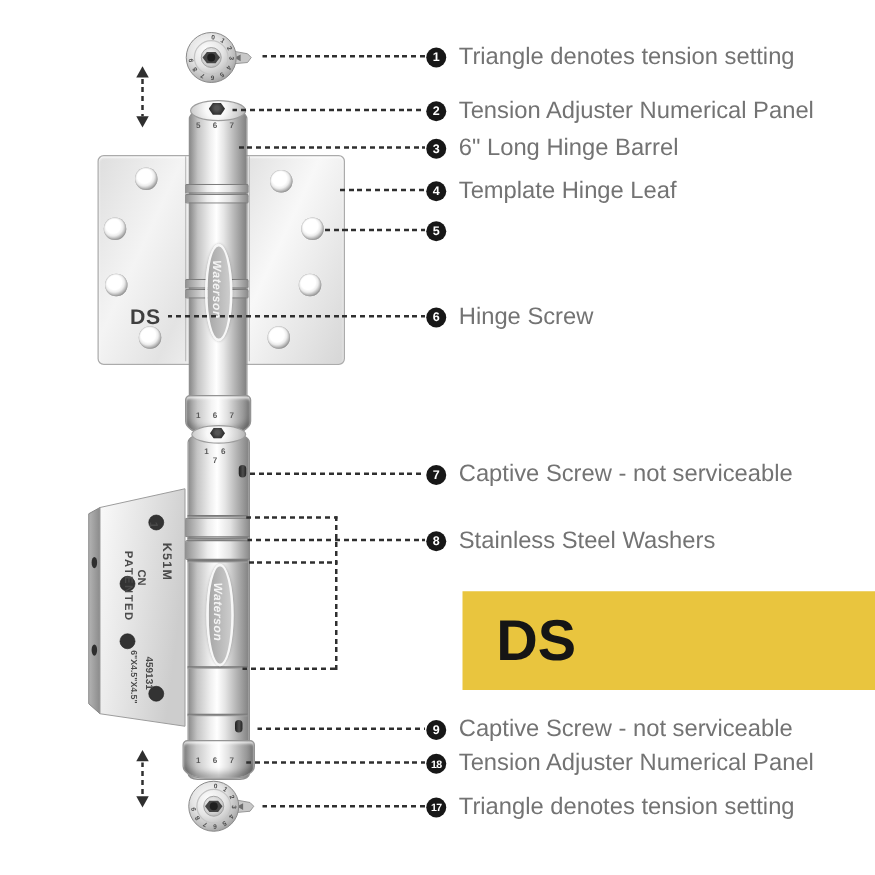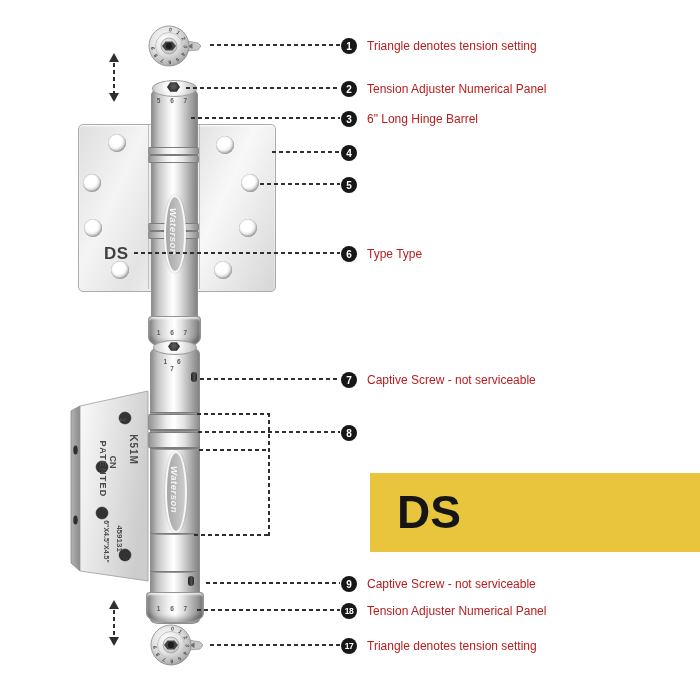--- a/index.html
+++ b/index.html
@@ -15,21 +15,21 @@
   .tri-up{position:absolute;width:0;height:0;border-left:5px solid transparent;
           border-right:5px solid transparent;border-bottom:9px solid #2f2f2f;}
   .tri-down{position:absolute;width:0;height:0;border-left:5px solid transparent;
           border-right:5px solid transparent;border-top:9px solid #2f2f2f;}
 
   
   .callout{position:absolute;left:341px;display:flex;gap:10px;align-items:flex-start;width:350px;}
   .badge{flex:none;width:16px;height:16px;margin-top:1px;border-radius:50%;background:#171717;
          color:#fff;font-size:10px;font-weight:bold;display:flex;align-items:center;justify-content:center;}
   .badge.two{font-size:8.5px;letter-spacing:-0.5px;}
-  .clabel{font-size:12px;line-height:18.5px;color:#b91c1c;white-space:pre-line;}
+  .clabel{font-size:19px;line-height:18.5px;color:#737373;white-space:pre-line;}
 
   
   .plate{position:absolute;left:78px;top:124px;width:196px;height:166px;border-radius:5px;
          border:1px solid #ababab;
          background:linear-gradient(115deg,#dedede,#f4f4f4 25%,#e3e3e3 45%,#f8f8f8 65%,#d6d6d6);
          box-shadow:inset 0 1px 2px #ffffff;}
   .seam{position:absolute;width:1px;background:#c0c0c0;}
   .hole{position:absolute;width:18px;height:18px;border-radius:50%;
         background:radial-gradient(circle at 42% 38%, #ffffff 0 38%, #ececec 52%, #b7b7b7 66%, #8f8f8f 78%, #d6d6d6 88%);
         box-shadow:inset 0 0 1px #777;}
@@ -239,34 +239,36 @@
   <div class="callout" style="top:80px;">
     <div class="badge">2</div>
     <div class="clabel">Tension Adjuster Numerical Panel</div>
   </div>
   <div class="callout" style="top:110px;">
     <div class="badge">3</div>
     <div class="clabel">6" Long Hinge Barrel</div>
   </div>
   <div class="callout" style="top:144px;">
     <div class="badge">4</div>
+    <div class="clabel">Template Hinge Leaf</div>
   </div>
   <div class="callout" style="top:176px;">
     <div class="badge">5</div>
   </div>
   <div class="callout" style="top:245px;">
     <div class="badge">6</div>
-    <div class="clabel">Type Type</div>
+    <div class="clabel">Hinge Screw</div>
   </div>
   <div class="callout" style="top:371px;">
     <div class="badge">7</div>
     <div class="clabel">Captive Screw - not serviceable</div>
   </div>
   <div class="callout" style="top:424px;">
     <div class="badge">8</div>
+    <div class="clabel">Stainless Steel Washers</div>
   </div>
   <div class="callout" style="top:575px;">
     <div class="badge">9</div>
     <div class="clabel">Captive Screw - not serviceable</div>
   </div>
   <div class="callout" style="top:602px;">
     <div class="badge two">18</div>
     <div class="clabel">Tension Adjuster Numerical Panel</div>
   </div>
   <div class="callout" style="top:637px;">

